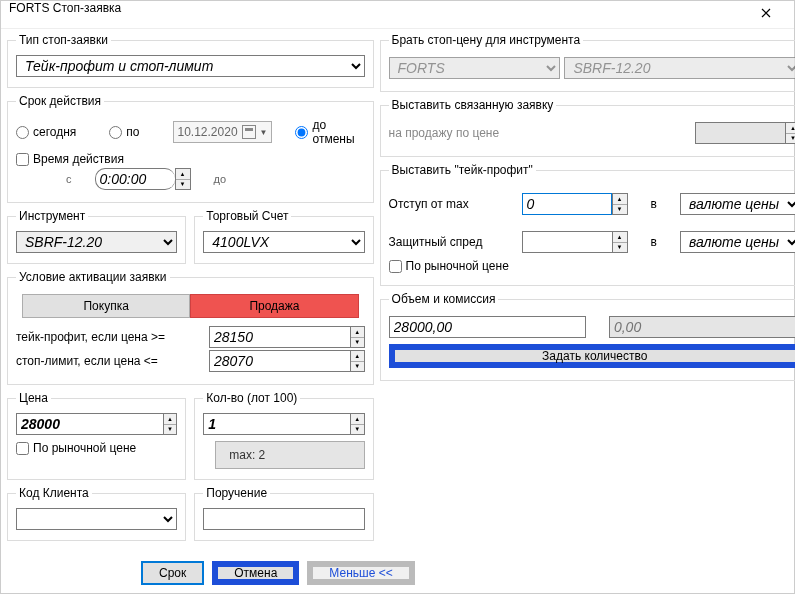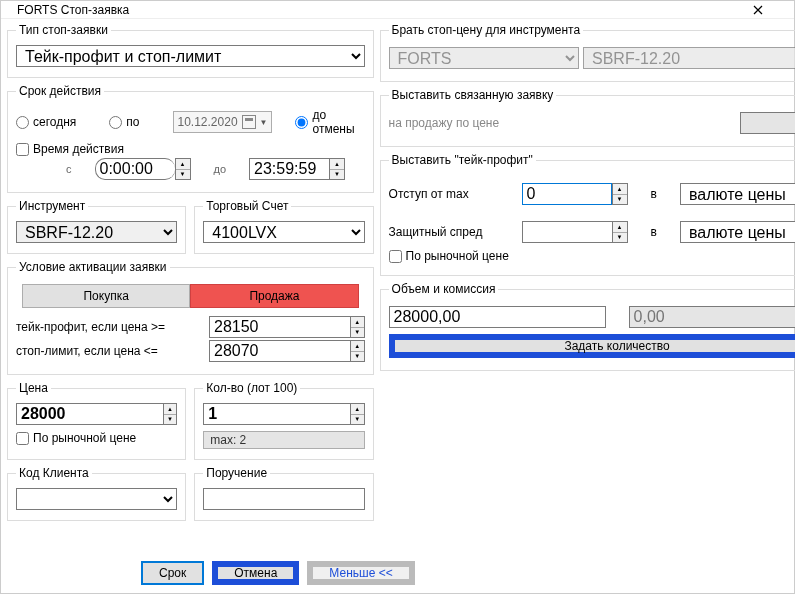--- a/index.html
+++ b/index.html
@@ -12,25 +12,24 @@
   }
   .window {
     width: 795px;
     height: 594px;
     border: 1px solid #ccc;
     display: flex;
     flex-direction: column;
     position: relative;
   }
   .titlebar {
-    height: 18px;
-    display: flex;
-    align-items: center;
+    height: 28px;
+    display: flex;
     justify-content: space-between;
-    padding: 0 16px;
+    padding: 0 8px;
     border-bottom: 1px solid #eee;
   }
   .titlebar .title { font-size: 12px; }
   .close-btn {
     width: 40px; height: 24px;
     display: flex; align-items: center; justify-content: center;
     font-size: 14px;
   }
 
   .body {
@@ -56,34 +55,35 @@
     display: flex;
     align-items: center;
     gap: 23px;
     margin: 2px 0;
   }
 
   select, input[type="text"] {
     height: 22px;
     border: 1px solid #7a7a7a;
     padding: 1px 4px;
-    font-size: 16px;
+    font-size: 14px;
     font-family: inherit;
     background: #fff;
+    font-style: italic;
   }
   select { background: #f0f0f0; }
   select.dropdown { background: #fff; }
   input[disabled], select[disabled] { background: #e5e5e5; color: #666; }
   .readonly-box {
-    height: 18px;
+    height: 28px;
     border: 1px solid #adadad;
     background: #e5e5e5;
-    padding: 2px 6px;
+    padding: 2px 13px;
     color: #333;
-    display: flex; align-items: center;
+    display: flex; align-items: center; margin-left: 12px;
   }
 
   .spin-wrap {
     display: flex;
     align-items: stretch;
     height: 22px;
   }
   .spin-wrap input {
     border-right: none;
     height: 22px;
@@ -227,27 +227,20 @@
         <div class="row">
           <span class="small-label" style="margin-left:50px;">с</span>
           <div class="spin-wrap">
             <input type="text" style="width: 80px; border-radius: 10px;" value="0:00:00">
             <div class="spin-btns">
                 <div>▲</div>
                 <div>▼</div>
               </div>
           </div>
           <span class="small-label">до</span>
-          <div class="spin-wrap">
-            <input type="text" style="width: 80px;" value="23:59:59">
-            <div class="spin-btns">
-                <div>▲</div>
-                <div>▼</div>
-              </div>
-          </div>
         </div>
       </fieldset>
 
       <div class="two-col">
         <fieldset class="group">
           <legend>Инструмент</legend>
           <select style="width:100%;">
             <option>SBRF-12.20</option>
           </select>
         </fieldset>

